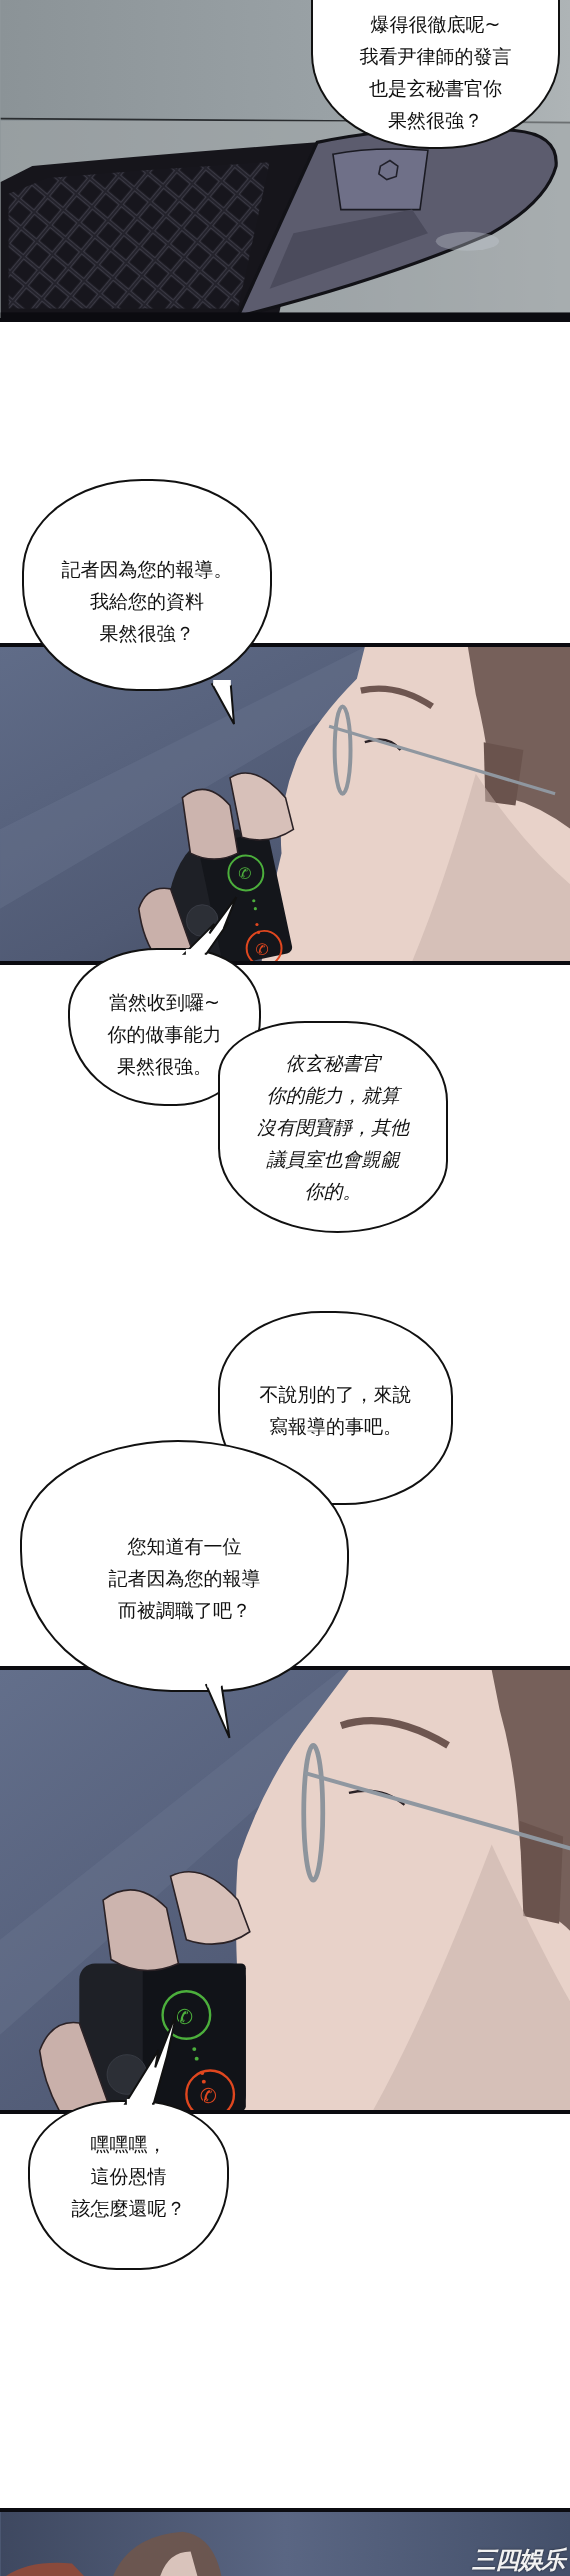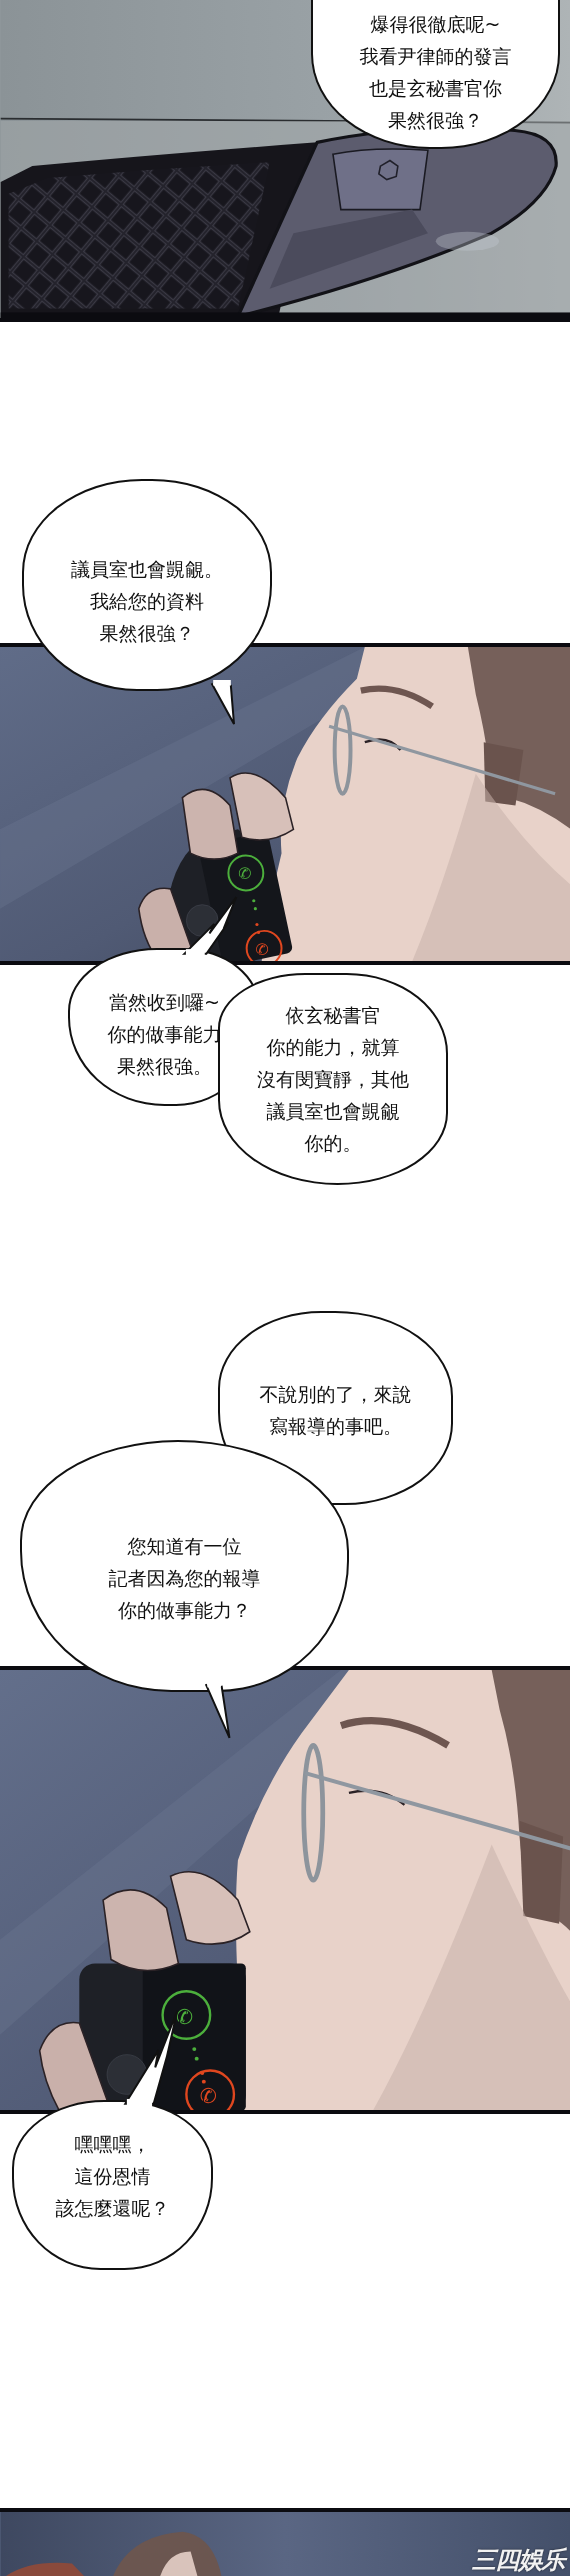--- a/index.html
+++ b/index.html
@@ -48,21 +48,21 @@
 </div>
 
 <div class="bubble" style="left:311px;top:-44px;width:249px;height:193px;border-radius:0 0 119px 119px / 0 0 95px 95px;border-top:none;padding-top:40px;">
   <span class="line">爆得很徹底呢~</span>
   <span class="line">我看尹律師的發言</span>
   <span class="line">也是玄秘書官你</span>
   <span class="line">果然很強？</span>
 </div>
 
 <div class="bubble" style="left:22px;top:479px;width:250px;height:212px;border-radius:48% 48% 46% 46% / 44% 44% 50% 50%;padding-top:32px;">
-  <span class="line">議員室也會覬覦。</span>
+  <span class="line">記者因為您的報導。</span>
   <span class="line">我給您的資料</span>
   <span class="line">果然很強？</span>
 </div>
 <svg class="tail" style="left:210px;top:680px;" width="32" height="48" viewBox="0 0 40 60">
   <path d="M2 4 L30 55 L26 6" fill="#fff" stroke="#111" stroke-width="2.5"></path>
   <rect x="4" y="0" width="22" height="7" fill="#fff"></rect>
 </svg>
 
 <div class="panel" style="top:643px;height:322px;background:#5a6480;">
   <svg width="571" height="314" viewBox="0 0 720 396">
@@ -103,37 +103,37 @@
 <div class="bubble" style="left:68px;top:948px;width:193px;height:158px;border-radius:46% 40% 44% 50% / 40% 40% 56% 56%;padding-top:14.3px;">
   <span class="line">當然收到囉~</span>
   <span class="line">你的做事能力</span>
   <span class="line">果然很強。</span>
 </div>
 <svg class="tail" style="left:178px;top:894px;" width="63" height="63" viewBox="0 0 80 80">
   <path d="M8 76 L46 38 L40 50 L74 4 L58 44 L64 36 L36 76 Z" fill="#fff" stroke="#111" stroke-width="2.5" stroke-linejoin="miter"></path>
   <rect x="10" y="70" width="24" height="10" fill="#fff"></rect>
 </svg>
 
-<div class="bubble" style="left:218px;top:973px;width:230px;height:212px;border-radius:38% 44% 48% 52% / 26% 38% 34% 40%;">
+<div class="bubble" style="left:218px;top:1021px;width:230px;height:212px;border-radius:38% 44% 48% 52% / 26% 38% 34% 40%;font-style:italic;">
   <span class="line">依玄秘書官</span>
   <span class="line">你的能力，就算</span>
   <span class="line">沒有閔寶靜，其他</span>
   <span class="line">議員室也會覬覦</span>
   <span class="line">你的。</span>
 </div>
 
 <div class="bubble" style="left:218px;top:1311px;width:235px;height:194px;border-radius:44% 50% 46% 40% / 40% 44% 42% 48%;padding-top:3.2px;">
   <span class="line">不說別的了，來說</span>
   <span class="line">寫報導的事吧。</span>
 </div>
 
 <div class="bubble" style="left:20px;top:1440px;width:329px;height:252px;border-radius:48% 52% 40% 46% / 40% 44% 52% 56%;padding-top:24px;">
   <span class="line">您知道有一位</span>
   <span class="line">記者因為您的報導</span>
-  <span class="line">你的做事能力？</span>
+  <span class="line">而被調職了吧？</span>
 </div>
 <svg class="tail" style="left:204px;top:1681px;" width="32" height="60" viewBox="0 0 40 76">
   <path d="M2 4 L32 72 L22 6" fill="#fff" stroke="#111" stroke-width="2.5"></path>
   <rect x="4" y="0" width="17" height="8" fill="#fff"></rect>
 </svg>
 
 <div class="panel" style="top:1666px;height:448px;background:#5a6480;">
   <svg width="571" height="441" viewBox="0 0 720 556">
     <defs>
       <linearGradient id="bg3" x1="0" y1="0" x2="1" y2="1">
@@ -162,21 +162,21 @@
       <circle cx="248" cy="490" r="2.5" fill="#4caf3c"></circle>
     <circle cx="255" cy="508" r="2.5" fill="#e0471f"></circle>
       <circle cx="257" cy="519" r="2.5" fill="#e0471f"></circle>
     <circle cx="160" cy="510" r="25" fill="#2c2f36" stroke="#3d4049"></circle>
     <path d="M130 290 Q170 260 210 300 L225 370 Q180 390 140 365 Z" fill="#ccb4ae" stroke="#2b2226" stroke-width="2"></path>
     <path d="M215 260 Q255 240 300 290 L315 330 Q280 355 235 340 Z" fill="#d7c0b9" stroke="#2b2226" stroke-width="2"></path>
     <path d="M50 480 Q65 440 100 445 L140 556 L75 556 Q55 520 50 480 Z" fill="#c9b0aa" stroke="#2b2226" stroke-width="2"></path>
   </svg>
 </div>
 
-<div class="bubble" style="left:12px;top:2100px;width:201px;height:170px;border-radius:46% 46% 44% 44% / 40% 40% 54% 54%;padding-bottom:19px;">
+<div class="bubble" style="left:28px;top:2100px;width:201px;height:170px;border-radius:46% 46% 44% 44% / 40% 40% 54% 54%;padding-bottom:19px;">
   <span class="line">嘿嘿嘿，</span>
   <span class="line">這份恩情</span>
   <span class="line">該怎麼還呢？</span>
 </div>
 <svg class="tail" style="left:119px;top:2009px;" width="63" height="98" viewBox="0 0 80 124">
   <path d="M8 120 L50 52 L46 74 L74 2 L60 64 L62 56 L44 120 Z" fill="#fff" stroke="#111" stroke-width="2.5" stroke-linejoin="miter"></path>
   <rect x="10" y="114" width="32" height="10" fill="#fff"></rect>
 </svg>
 
 <div class="panel" style="top:2508px;height:71px;border-bottom:none;background:#4d5a74;">

